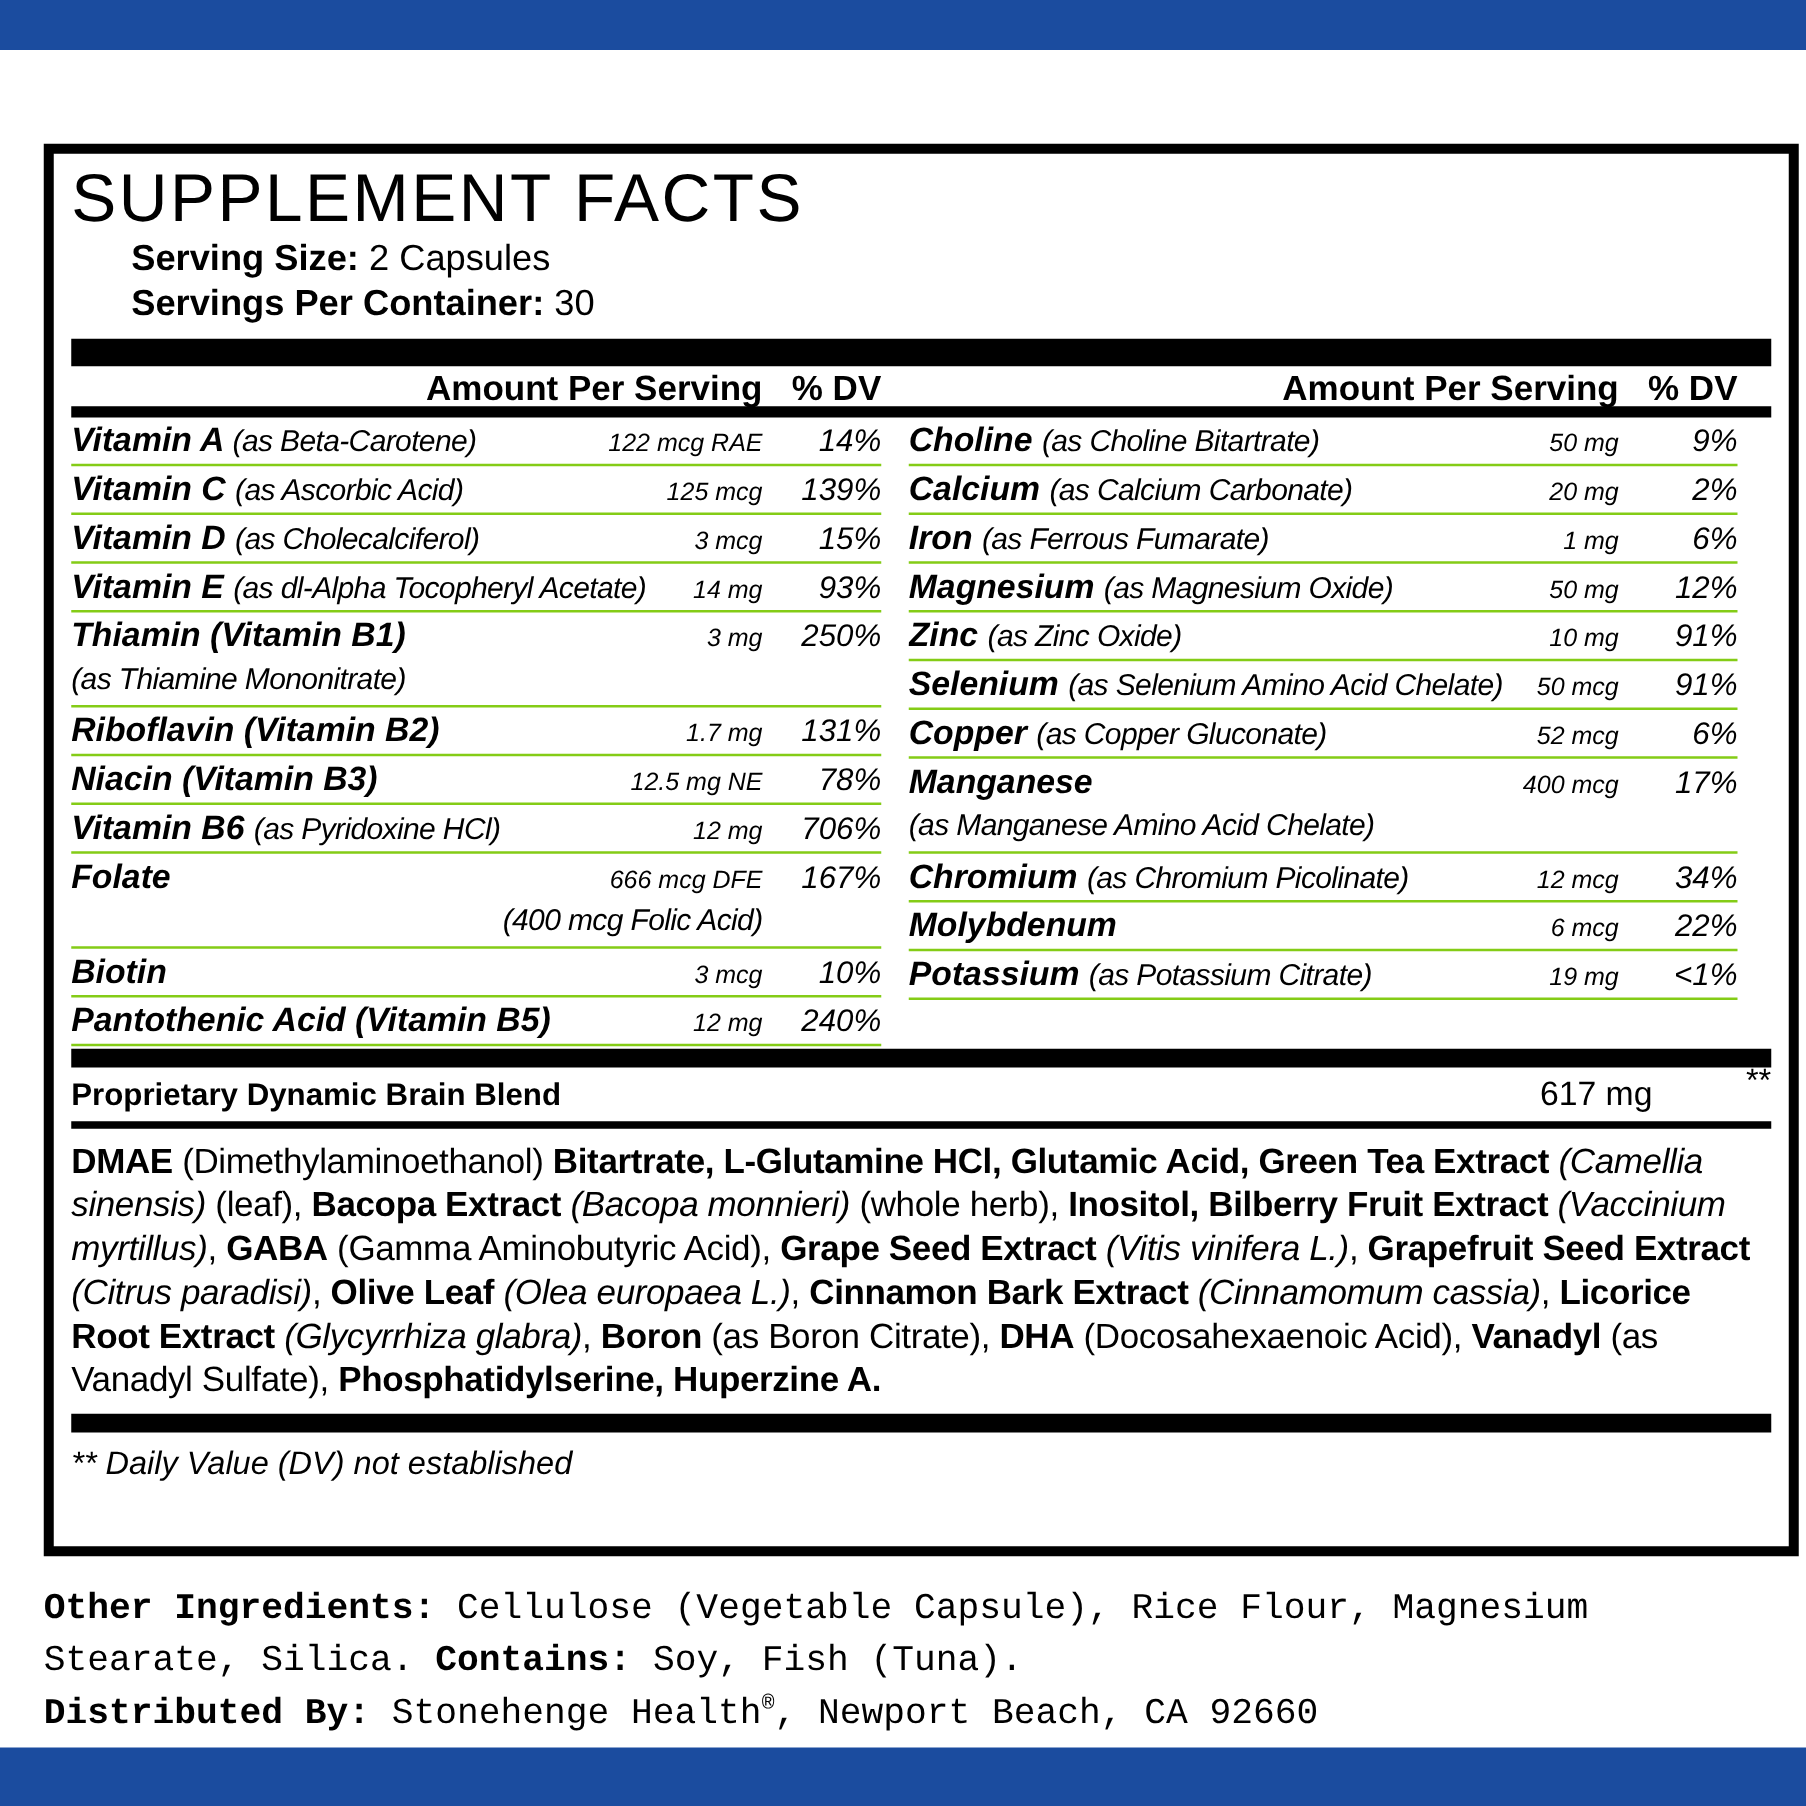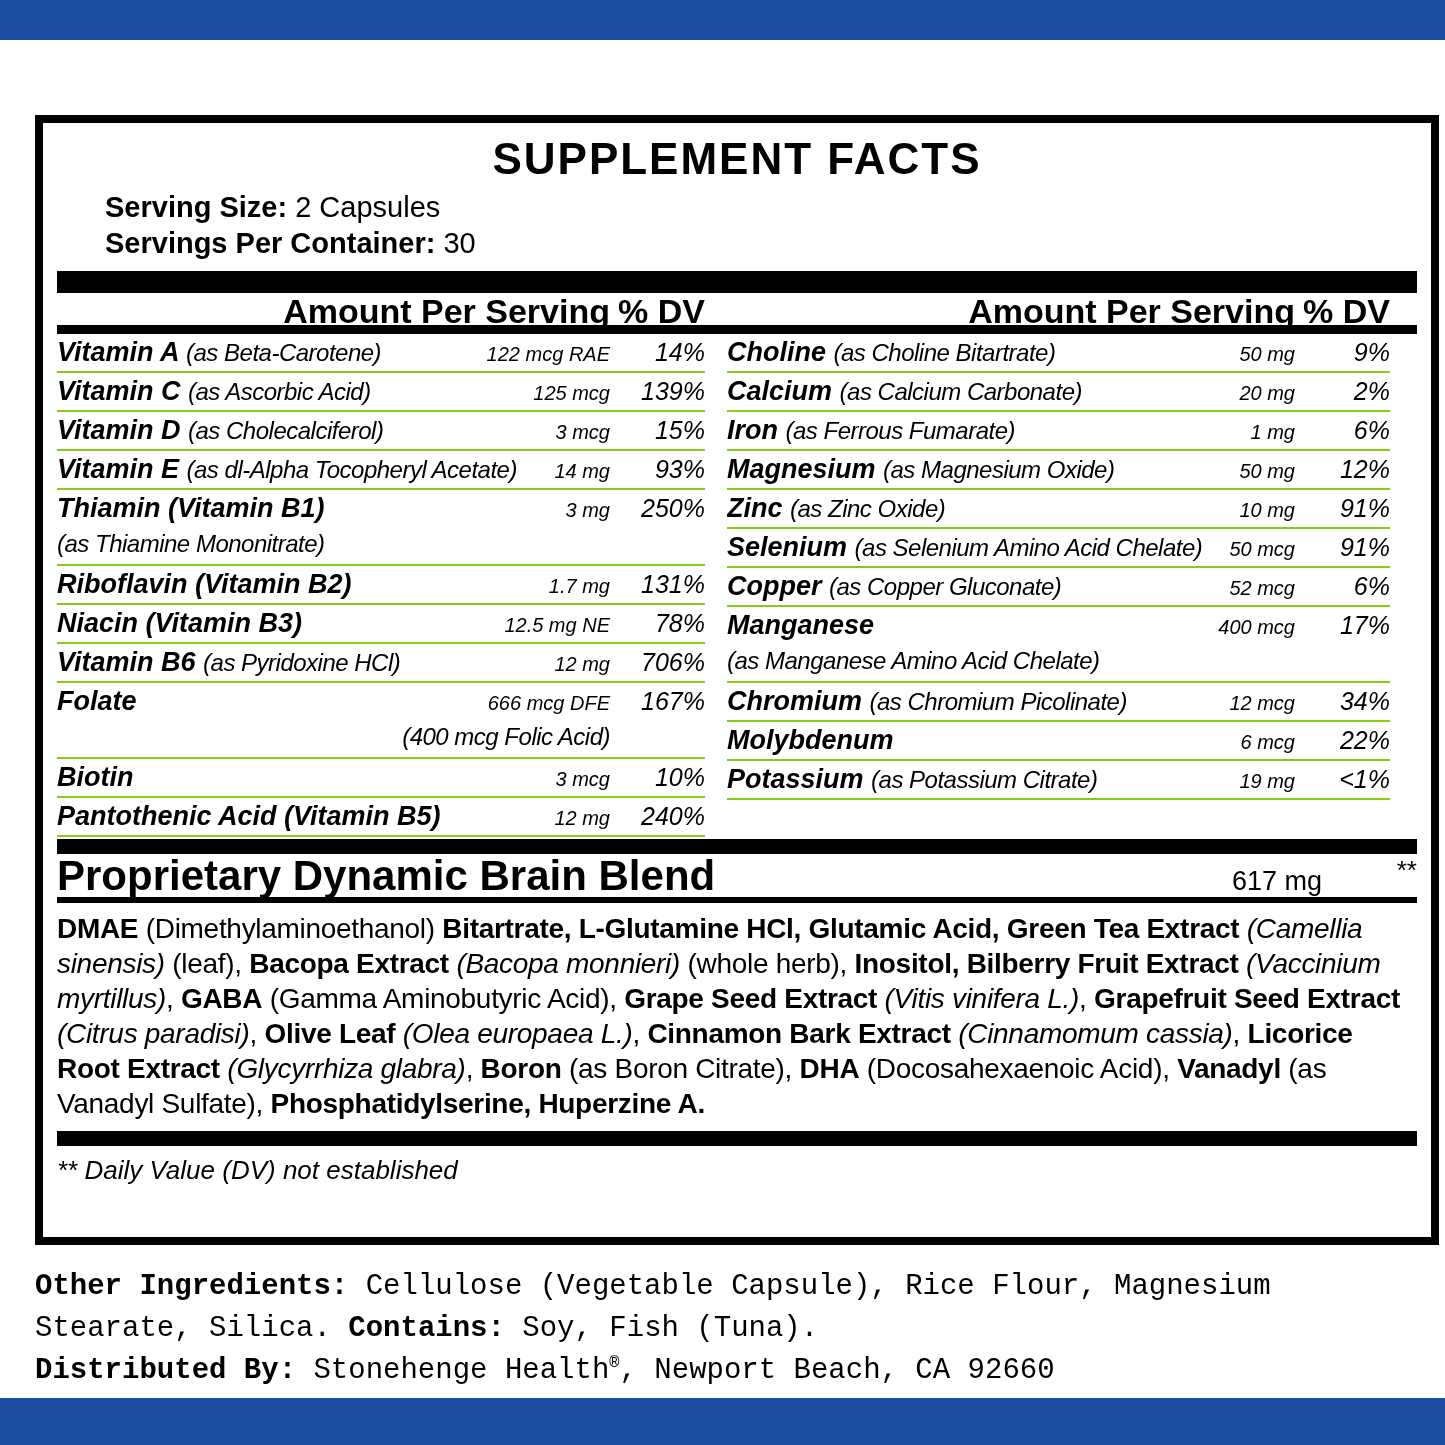--- a/index.html
+++ b/index.html
@@ -6,45 +6,45 @@
   body{
     width:1445px;height:1445px;position:relative;background:#ffffff;
     font-family:"Liberation Sans", sans-serif;color:#000;overflow:hidden;
   }
   .topbar{position:absolute;top:0;left:0;width:1445px;height:40px;}
   .bottombar{position:absolute;top:1398px;left:0;width:1445px;height:47px;}
   .facts-box{
     position:absolute;left:35px;top:115px;width:1360px;height:1106px;
     border:8px solid #000;padding:8px 14px 0 14px;box-sizing:content-box;
   }
-  .sf-title{font-size:44px;font-weight:bold;letter-spacing:2px;line-height:56px;white-space:nowrap;text-align:center;}
+  .sf-title{font-size:54px;font-weight:normal;letter-spacing:2px;line-height:56px;white-space:nowrap;}
   .serving-line{font-size:29px;line-height:31px;margin-top:5px;margin-left:48px;}
   .serving-line .lbl{font-weight:bold;}
   .bar{background:#000;}
   .bar-thick{height:22px;margin-top:12px;}
   .bar-mid{height:15px;}
   .bar-thin{height:6px;}
   .bar-head{height:9px;}
   .cols{display:flex;gap:22px;}
   .col-left{width:648px;flex:none;}
   .col-right{width:663px;flex:none;}
-  .hline{display:flex;align-items:baseline;height:32px;line-height:36px;font-weight:bold;font-size:34px;white-space:nowrap;}
+  .hline{display:flex;align-items:baseline;height:32px;line-height:36px;font-weight:bold;font-size:28px;white-space:nowrap;}
   .hname{flex:1;}
   .hamt{text-align:right;}
   .hdv{width:95px;text-align:right;flex:none;}
   .nrow{border-bottom:2px solid #84cc16;font-style:italic;}
   .nline{display:flex;align-items:baseline;height:37px;line-height:37px;white-space:nowrap;}
   .nname{flex:1;font-weight:bold;font-size:27px;overflow:hidden;}
   .ndetail{font-weight:normal;font-size:24px;letter-spacing:-0.5px;}
   .namt{font-size:20px;text-align:right;padding-left:6px;}
   .ndv{width:95px;text-align:right;font-size:25px;flex:none;}
   .nsub{height:37px;line-height:33px;font-size:24px;letter-spacing:-0.5px;white-space:nowrap;}
   .nsub.amt{text-align:right;padding-right:95px;}
   .blend-head{display:flex;align-items:baseline;height:43px;line-height:43px;white-space:nowrap;}
-  .blend-title{flex:1;font-weight:bold;font-size:42px;}
+  .blend-title{flex:1;font-weight:bold;font-size:25px;}
   .blend-amt{font-size:27px;text-align:right;}
   .blend-dv{width:95px;text-align:right;font-size:26px;flex:none;position:relative;top:-11px;}
   .blend-para{font-size:28px;line-height:35px;letter-spacing:-0.3px;margin:8px 0 10px 0;}
   .blend-para .b{font-weight:bold;}
   .blend-para .i{font-style:italic;}
   .footnote{font-size:26px;line-height:30px;margin-top:9px;font-style:italic;}
   .footer{position:absolute;left:35px;top:1266px;width:1385px;font-size:29px;line-height:42px;font-family:Liberation Mono, monospace;}
   .footer .lbl{font-weight:bold;}
   .sup{font-size:17px;vertical-align:super;line-height:0;}
 </style>

